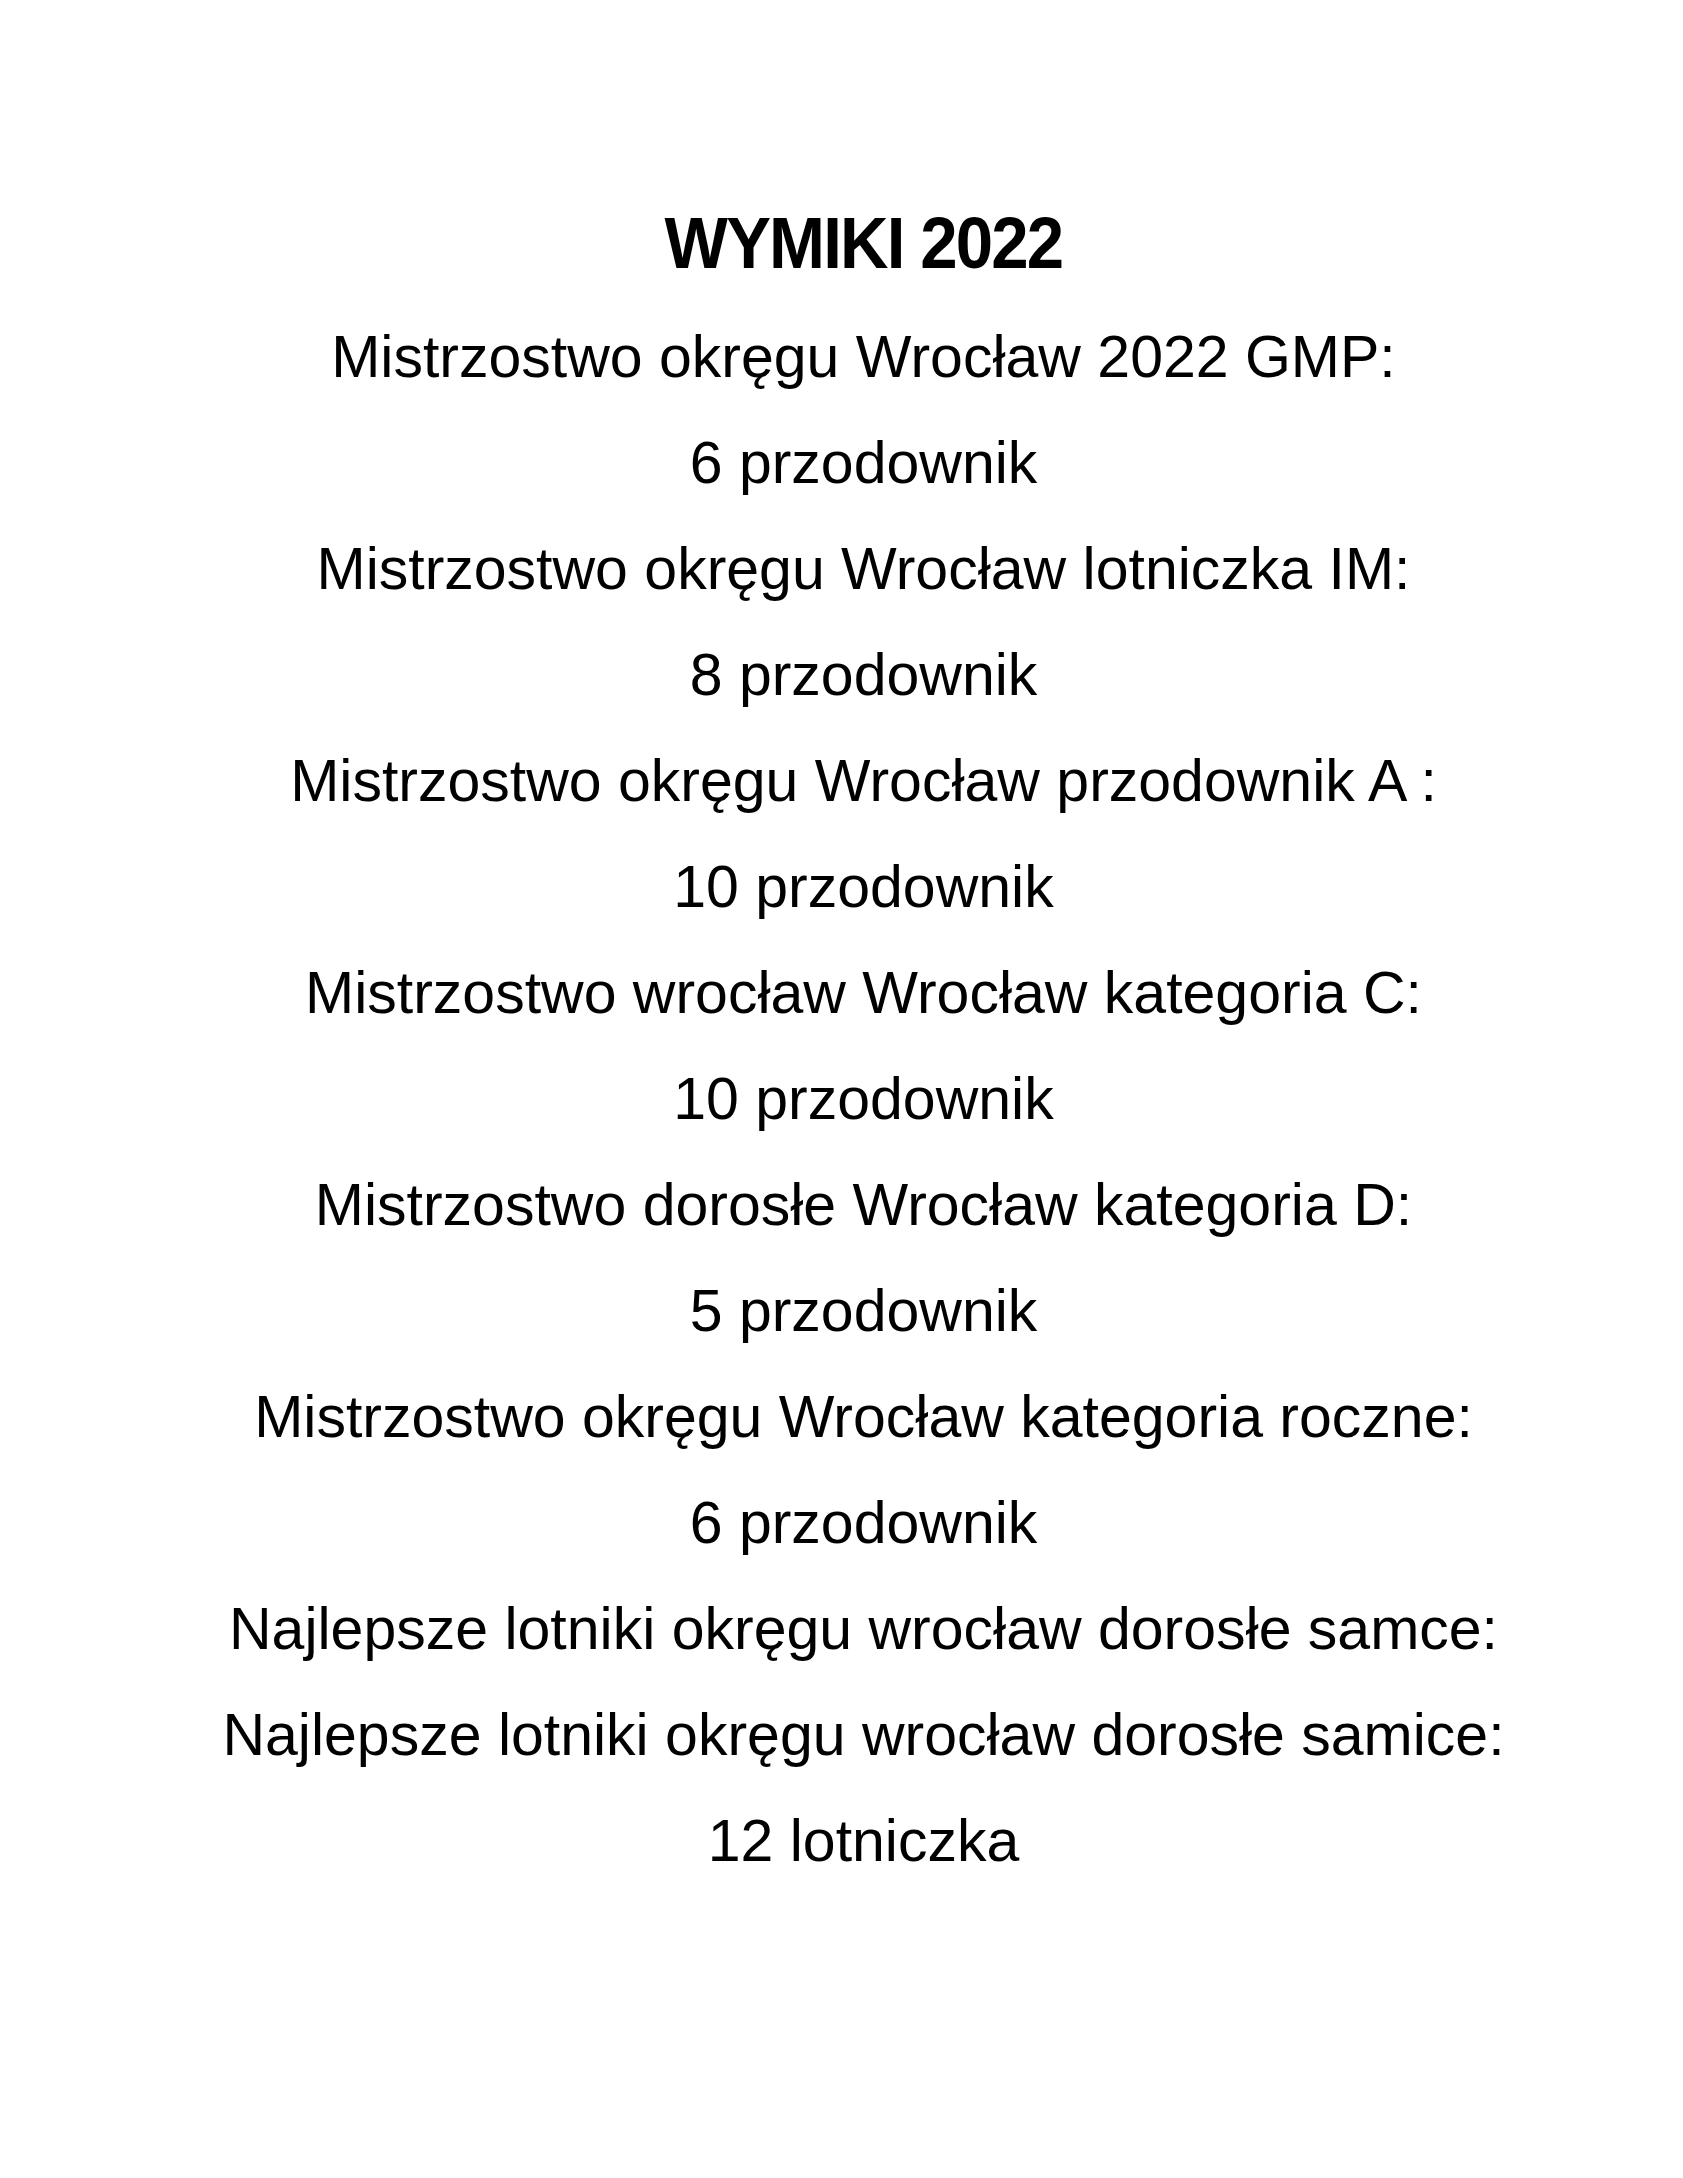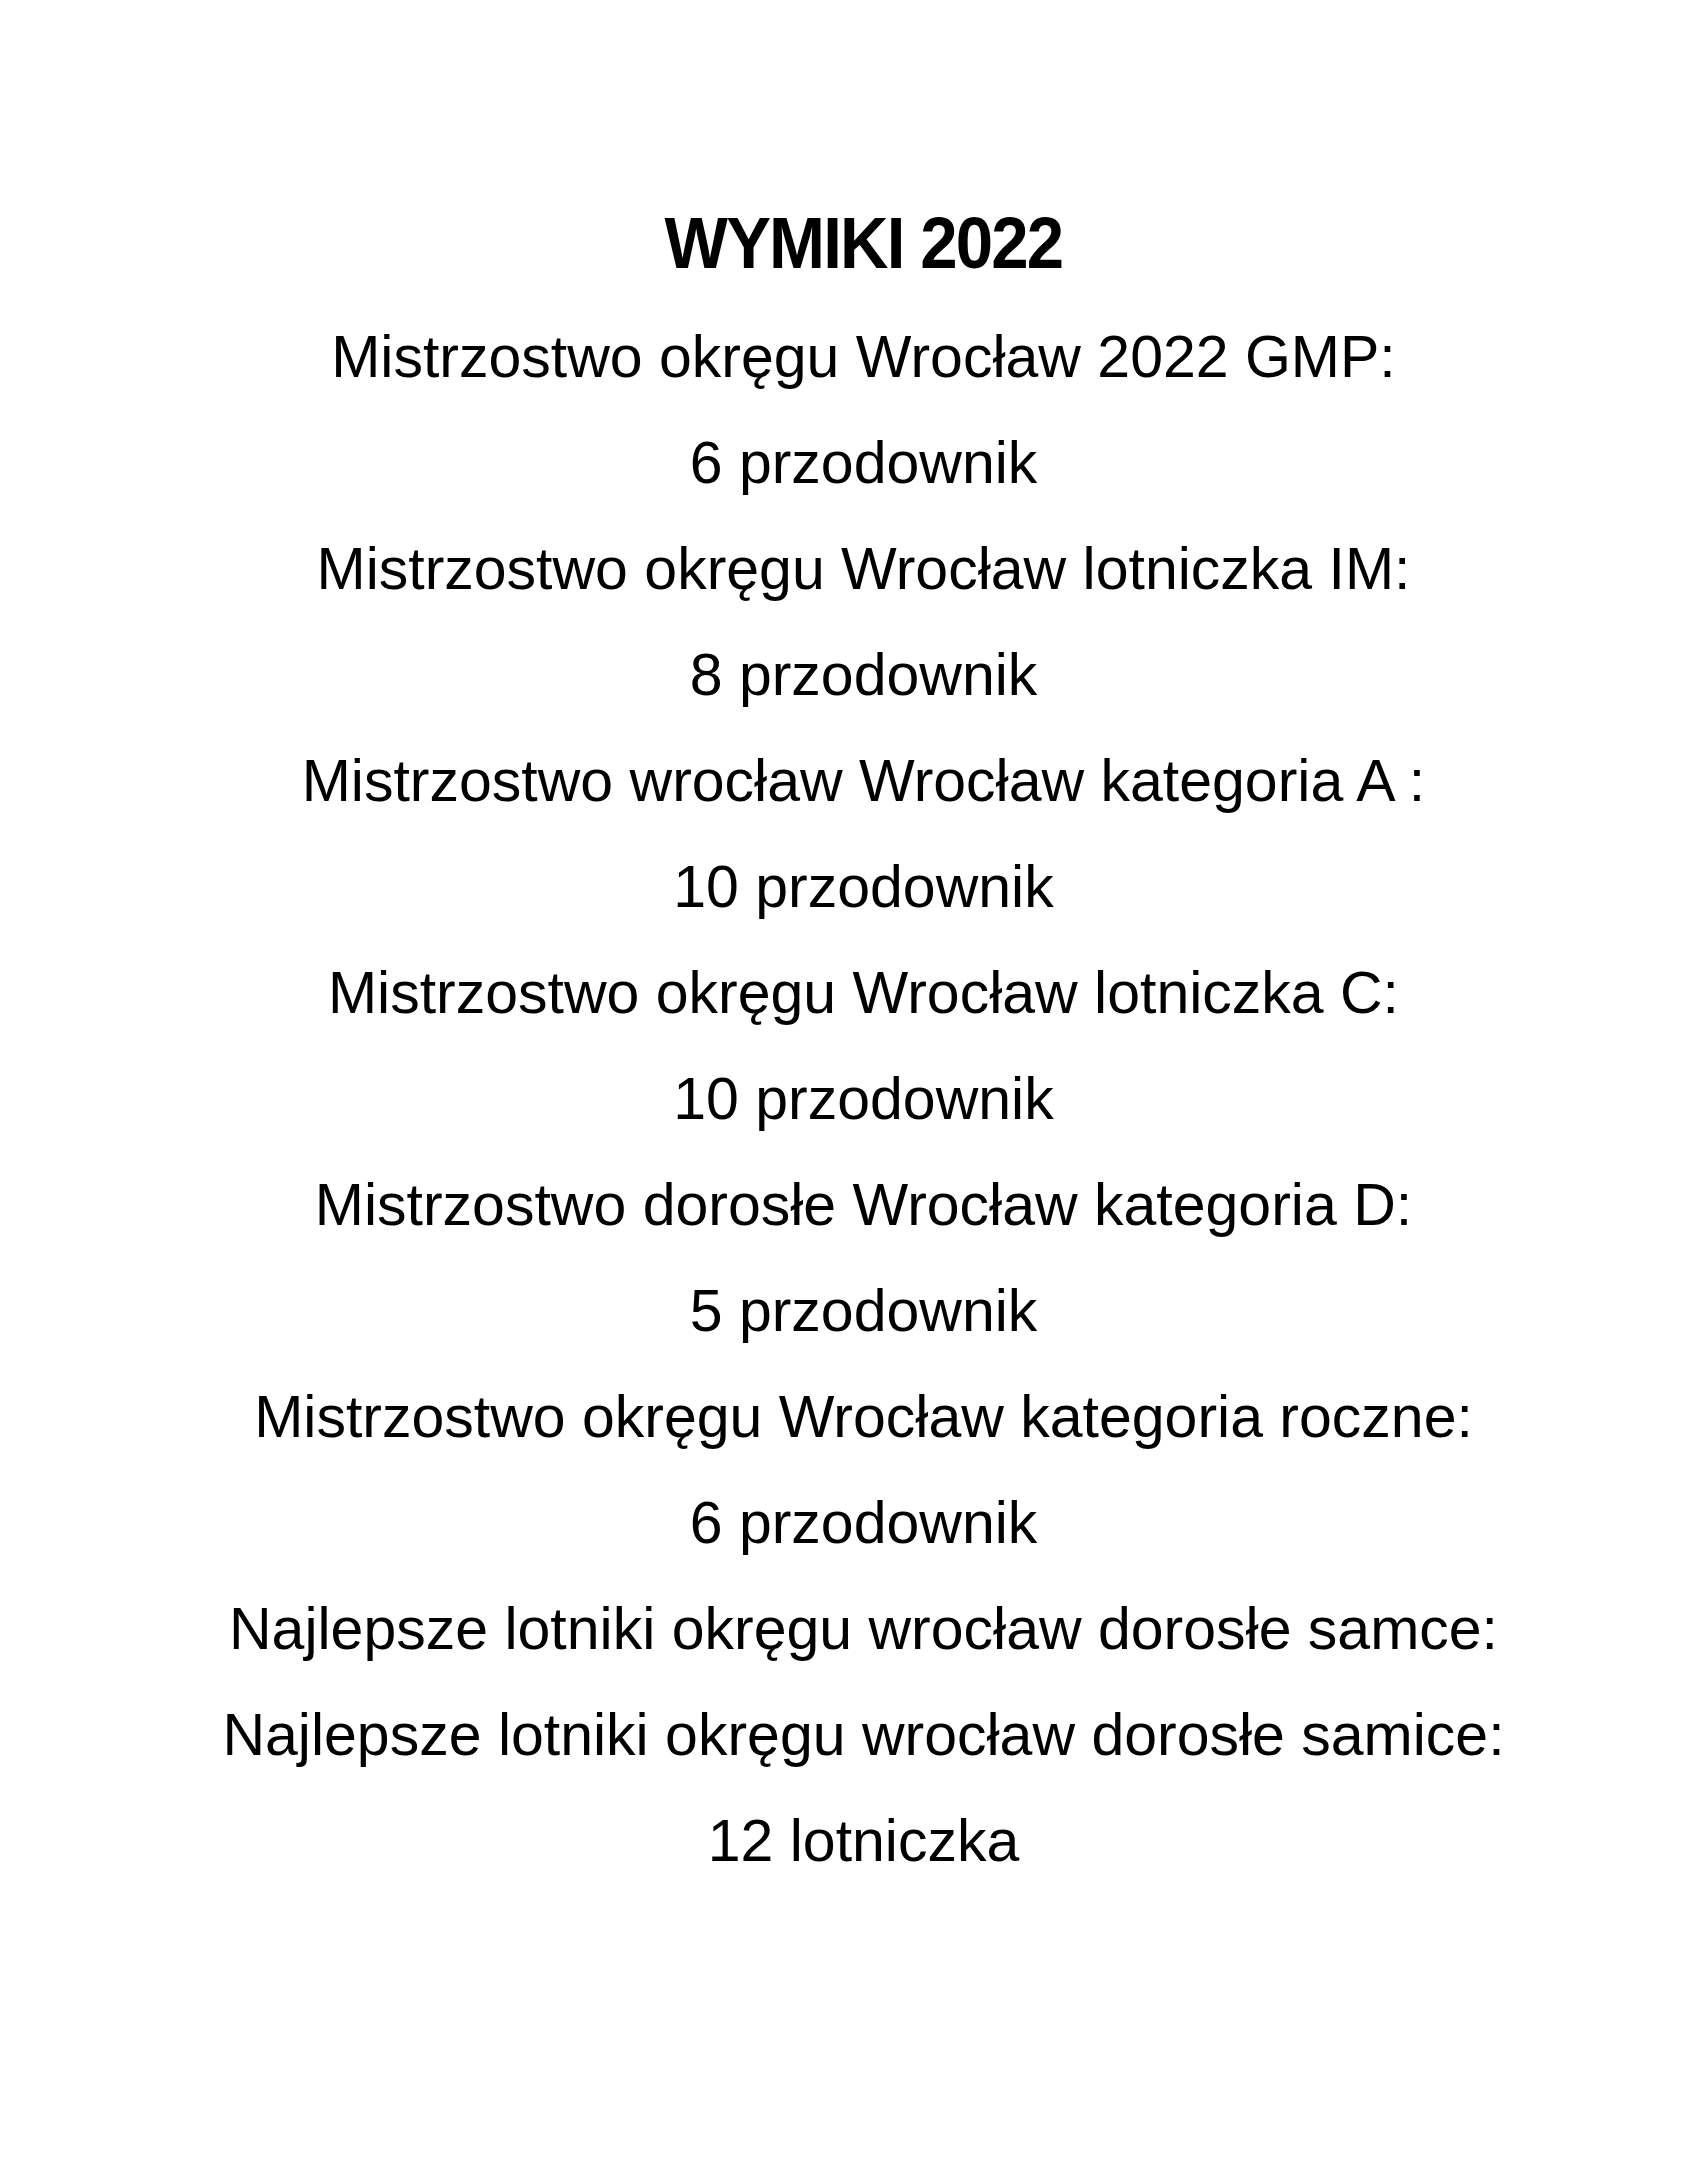--- a/index.html
+++ b/index.html
@@ -49,24 +49,24 @@
 <div class="page">
   <h1 class="doc-title">WYMIKI 2022</h1>
 
   <div class="doc-content">
     <p class="doc-line">Mistrzostwo okręgu Wrocław 2022 GMP:</p>
     <p class="doc-line">6 przodownik</p>
 
     <p class="doc-line">Mistrzostwo okręgu Wrocław lotniczka IM:</p>
     <p class="doc-line">8 przodownik</p>
 
-    <p class="doc-line">Mistrzostwo wrocław Wrocław kategoria A :</p>
+    <p class="doc-line">Mistrzostwo okręgu Wrocław przodownik A :</p>
     <p class="doc-line">10 przodownik</p>
 
-    <p class="doc-line">Mistrzostwo okręgu Wrocław lotniczka C:</p>
+    <p class="doc-line">Mistrzostwo wrocław Wrocław kategoria C:</p>
     <p class="doc-line">10 przodownik</p>
 
     <p class="doc-line">Mistrzostwo dorosłe Wrocław kategoria D:</p>
     <p class="doc-line">5 przodownik</p>
 
     <p class="doc-line">Mistrzostwo okręgu Wrocław kategoria roczne:</p>
     <p class="doc-line">6 przodownik</p>
 
     <p class="doc-line">Najlepsze lotniki okręgu wrocław dorosłe samce:</p>
 

